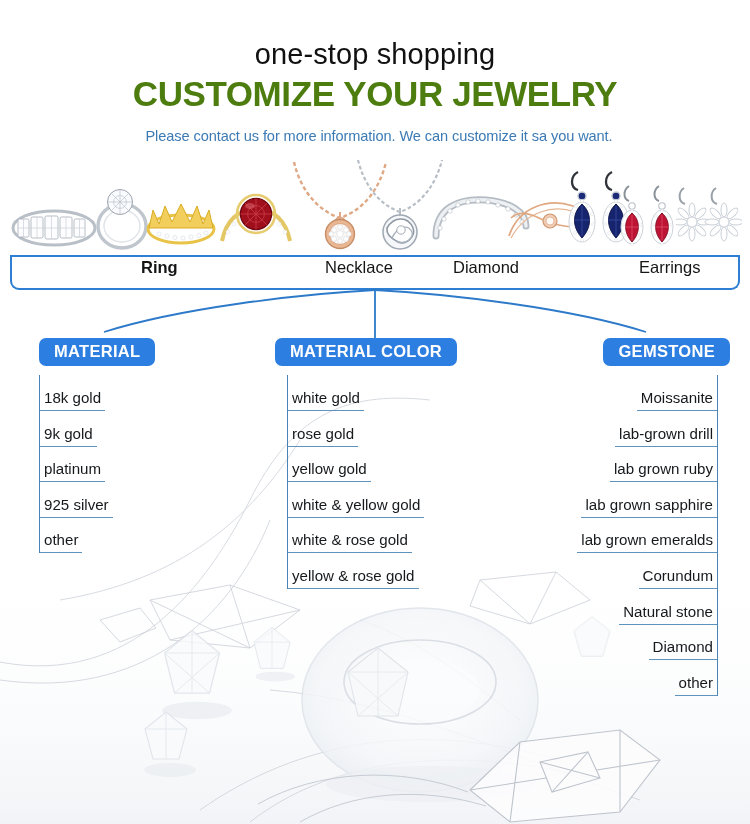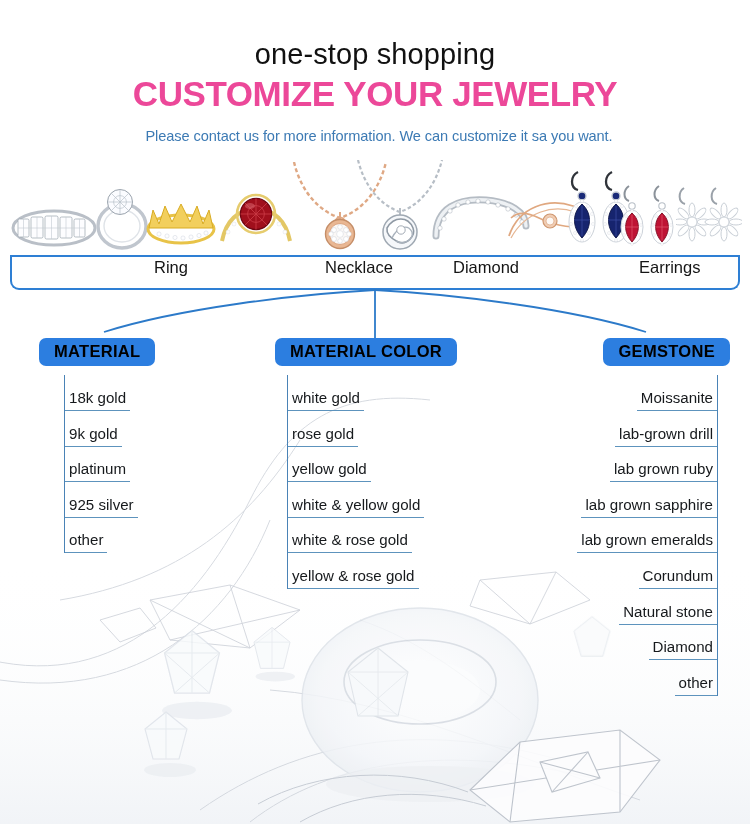--- a/index.html
+++ b/index.html
@@ -39,21 +39,21 @@
   }
   .hdr-kicker {
     font-size: 29px;
     color: #111111;
     letter-spacing: .1px;
     line-height: 1.12;
   }
   .hdr-title {
     font-size: 35px;
     font-weight: bold;
-    color: #ec4899;
+    color: #4d7c0f;
     letter-spacing: -0.4px;
     line-height: 1.15;
     margin-top: 4px;
   }
   .hdr-sub {
     font-size: 14.6px;
     color: #3c7ab4;
     margin-top: 13px;
     letter-spacing: -0.1px;
     padding-left: 8px;
@@ -102,21 +102,21 @@
     position: absolute;
     left: 0; top: 288px;
     width: 750px; height: 54px;
   }
 
   
   .col { position: absolute; top: 338px; }
   .badge {
     display: inline-block;
     background: #2c7ee0;
-    color: #000000;
+    color: #ffffff;
     font-size: 16.5px;
     font-weight: bold;
     letter-spacing: .3px;
     padding: 5px 15px 6px 15px;
     border-radius: 7px;
     white-space: nowrap;
     line-height: 1.06;
   }
   .items {
     margin-top: 9px;
@@ -142,21 +142,21 @@
   .items.left-rail  .item { justify-content: flex-start; }
   .items.right-rail .item { justify-content: flex-end; }
 
   
   #col-material       { left: 39px;  }
   #col-material-color { left: 275px; }
   #col-gemstone       { left: 580px; }
   #col-gemstone .badge { margin-left: 2px; }
   #col-gemstone .items { width: 150px; margin-left: 0; }
   #col-gemstone { left: 568px; width: 162px; text-align: right; }
-  #col-material .items       { margin-left: 25px; }
+  #col-material .items       { }
   #col-material-color .items { margin-left: 12px; }
 </style>
 </head>
 <body>
 
 <svg id="bg-watermark" viewBox="0 0 750 824" xmlns="http://www.w3.org/2000/svg">
   <defs>
     <radialGradient id="wmRingBody" cx="50%" cy="45%" r="60%">
       <stop offset="0%" stop-color="#ffffff"></stop>
       <stop offset="70%" stop-color="#f4f6f9"></stop>
@@ -504,21 +504,21 @@
             </g>
           </g>
         </g>
       </svg>
     </div>
   </div>
 
   <div class="catbox-top"></div>
   <div class="catbox"></div>
 
-  <div class="catlabel" style="left:154px;">Ring</div>
+  <div class="catlabel" style="left:141px;font-weight:bold;">Ring</div>
   <div class="catlabel" style="left:325px;">Necklace</div>
   <div class="catlabel" style="left:453px;">Diamond</div>
   <div class="catlabel" style="left:639px;">Earrings</div>
 
   <svg id="connectors" viewBox="0 0 750 54" xmlns="http://www.w3.org/2000/svg">
     <g fill="none" stroke="#2c7ac9" stroke-width="1.8">
       <path d="M375,2 V52"></path>
       <path d="M375,2 C300,6 180,20 104,44"></path>
       <path d="M375,2 C450,6 570,20 646,44"></path>
     </g>

